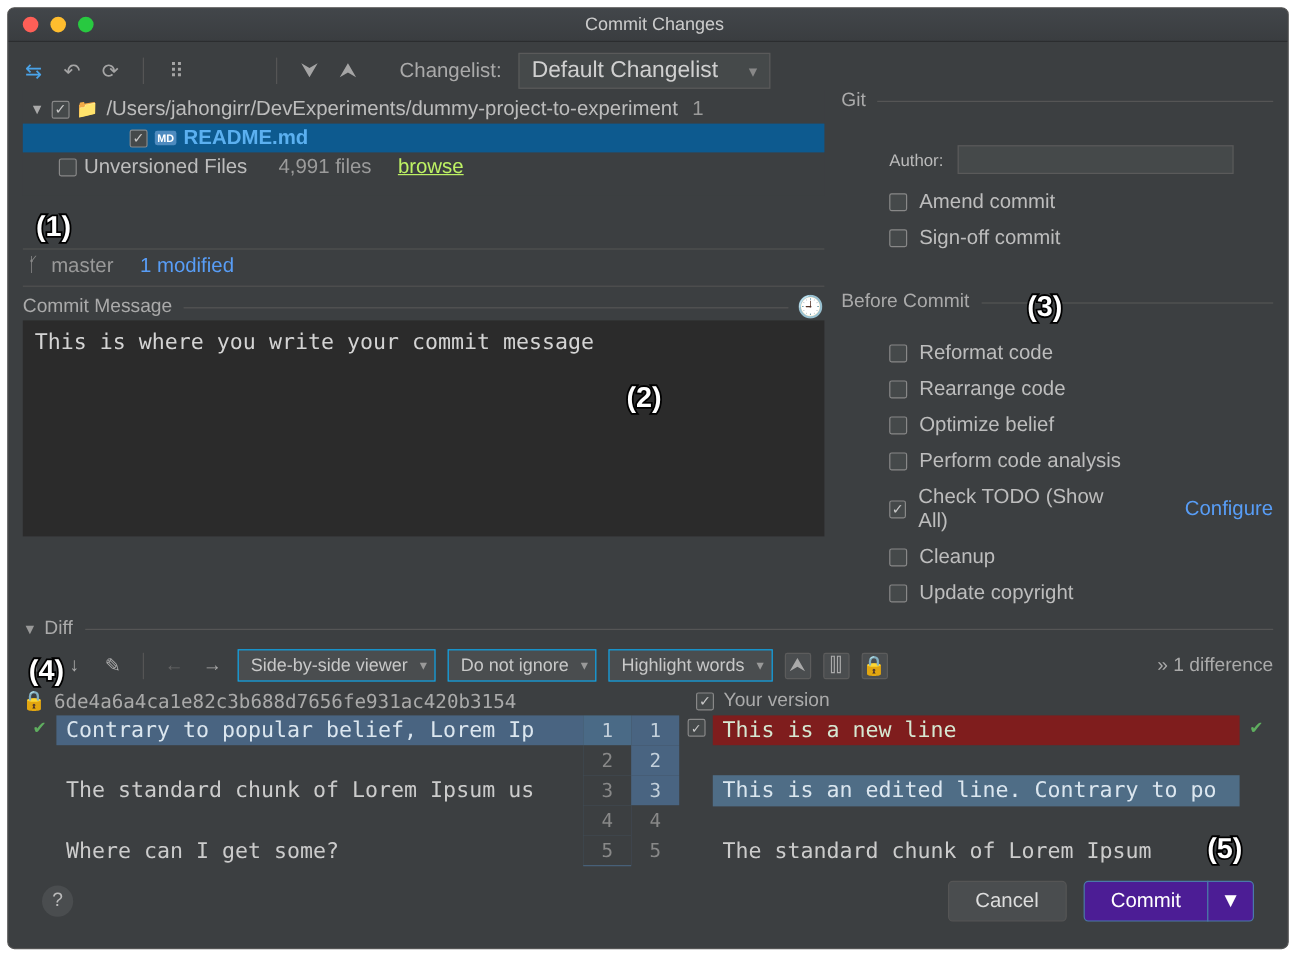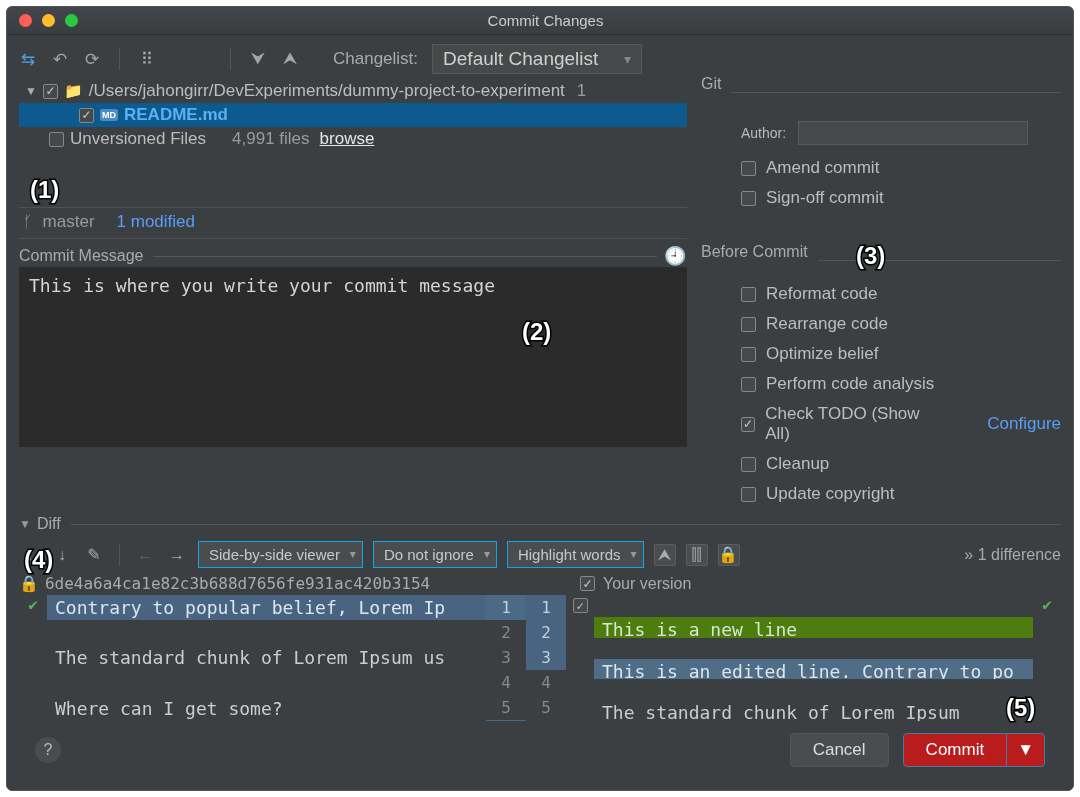--- a/index.html
+++ b/index.html
@@ -52,32 +52,32 @@
   .tree{ background:#3c3f41; padding:4px 0 12px 0; }
   .tree-row{ display:flex; align-items:center; gap:6px; padding:2px 6px; font-size:17px; color:#bdbdbd;}
   .tree-row.selected{ background:#0d5a8f; color:#fff;}
   .arrow{ color:#aaa; font-size:12px; width:12px;}
   .cb{ width:15px;height:15px;border:1px solid #888;border-radius:2px;display:inline-flex;align-items:center;justify-content:center;font-size:12px;color:#ccc;background:#45494a;}
   .cb.checked::after{content:"✓"; color:#c9c9c9;}
   .folder-icon{ color:#9da1a3; font-size:15px;}
   .md-icon{ background:#4e8bbf; color:#fff; font-size:9px; padding:1px 2px; border-radius:2px; font-weight:bold;}
   .readme{ color:#5bb0f0; font-weight:700;}
   .unv-count{ color:#9b9b9b; margin-left:20px;}
-  .browse-link{ color:#e5e5e5; text-decoration:underline; cursor:pointer; margin-left:4px;}
+  .browse-link{ color:#bef264; text-decoration:underline; cursor:pointer; margin-left:16px;}
 
   .status-row{ display:flex; align-items:center; gap:10px; padding:4px 4px 6px 4px; border-top:1px solid #515151; border-bottom:1px solid #515151; font-size:17px; color:#999;}
   .branch-icon{font-size:16px;color:#888;}
   .modified{ color:#589df6;}
 
   .commit-msg-head{ display:flex; align-items:center; margin-top:6px; color:#aaa; font-size:16px;}
   .commit-msg-head .line{ flex:1; height:1px; background:#555; margin-left:10px;}
   .commit-msg-head .hist{ margin-left:8px; color:#aaa; font-size:18px; cursor:pointer;}
   .commit-msg{ background:#2b2b2b; color:#d4d4d4; font-family:"Menlo","Consolas",monospace; font-size:18px; padding:8px 10px; height:180px; border:none; resize:none; outline:none;}
 
-  .group-head{ display:flex; align-items:flex-end; color:#aaa; font-size:16px; margin-top:0;}
+  .group-head{ display:flex; align-items:center; color:#aaa; font-size:16px; margin-top:0;}
   .group-head .line{ flex:1; height:1px; background:#555; margin-left:10px;}
   .form-row{ display:flex; align-items:center; gap:12px; margin:8px 0 8px 40px;}
   .form-row input[type=text]{ background:#45494a; border:1px solid #5a5a5a; height:24px; width:230px; color:#ddd; padding:2px 6px;}
   .opt{ display:flex; align-items:center; gap:10px; margin:5px 0 5px 40px; font-size:17px; color:#bdbdbd;}
   .cfg{ color:#589df6; cursor:pointer;margin-left:40px;}
 
   .diff-head{ display:flex; align-items:center; color:#aaa; font-size:16px; margin-top:6px;}
   .diff-head .caret{font-size:12px; margin-right:6px; color:#999;}
   .diff-head .line{ flex:1; height:1px; background:#555; margin-left:10px;}
   .diff-toolbar{ display:flex; align-items:center; gap:10px; margin-top:8px; font-size:16px;}
@@ -94,28 +94,28 @@
 
   .diff-body{ display:flex; font-family:"Menlo","Consolas",monospace; font-size:18px; margin-top:2px; height:126px; overflow:hidden;}
   .diff-side{ flex:1; display:flex; flex-direction:column;}
   .gutter{ width:40px; display:flex; flex-direction:column; text-align:center;}
   .gutter.left{ background:#4a6a86;}
   .gutter.right{ color:#888;}
   .gut-cell{ height:25px; line-height:25px; color:#c3d0db; font-size:16px;}
   .gutter.right .gut-cell{color:#888;}
   .dline{ height:38px; line-height:25px; padding:0 8px; white-space:nowrap; overflow:hidden; color:#ccc;}
   .dl-edit-left{ background:#496481; color:#dbe6ef;}
-  .dl-add{ background:#4d7c0f; color:#d6e8d2;margin-top:22px;}
+  .dl-add{ background:#7f1d1d; color:#d6e8d2;}
   .dl-edit-right{ background:#4f6d86; color:#dbe6ef;}
 
   .footer{ display:flex; align-items:center; gap:14px; padding:12px 16px; }
   .help{ width:26px;height:26px;border-radius:50%;background:#4a4d4f;color:#bbb;display:flex;align-items:center;justify-content:center;font-size:16px;}
   .footer-spacer{flex:1;}
   .btn{ padding:6px 22px; font-size:17px; border-radius:4px; border:1px solid #555; background:#4a4d4f; color:#ddd; cursor:pointer;}
-  .btn.primary{ background:#b91c1c; border:1px solid #4a79a8; color:#fff;}
+  .btn.primary{ background:#4c1d95; border:1px solid #4a79a8; color:#fff;}
   .btn.split{ border-top-right-radius:0;border-bottom-right-radius:0;}
   .btn.splitarrow{ padding:6px 10px; border-top-left-radius:0;border-bottom-left-radius:0; margin-left:-1px;}
 
   .annot{ position:absolute; font-weight:900; font-size:24px; color:#fff; -webkit-text-stroke:3px #000; paint-order:stroke fill; pointer-events:none;}
 </style>
 </head>
 <body>
 
 <div class="window">
 
@@ -150,21 +150,21 @@
 
       <div class="left-col">
         <div class="tree">
           <div class="tree-row">
             <span class="arrow">▼</span>
             <span class="cb checked"></span>
             <span class="folder-icon">📁</span>
             <span>/Users/jahongirr/DevExperiments/dummy-project-to-experiment</span>
             <span style="margin-left:6px;color:#9b9b9b">1</span>
           </div>
-          <div class="tree-row selected" style="padding-left:60px">
+          <div class="tree-row selected" style="padding-left:89px">
             <span class="cb checked"></span>
             <span class="md-icon">MD</span>
             <span class="readme">README.md</span>
           </div>
           <div class="tree-row" style="padding-left:30px">
             <span class="cb"></span>
             <span>Unversioned Files</span>
             <span class="unv-count">4,991 files</span>
             <span class="browse-link">browse</span>
           </div>

